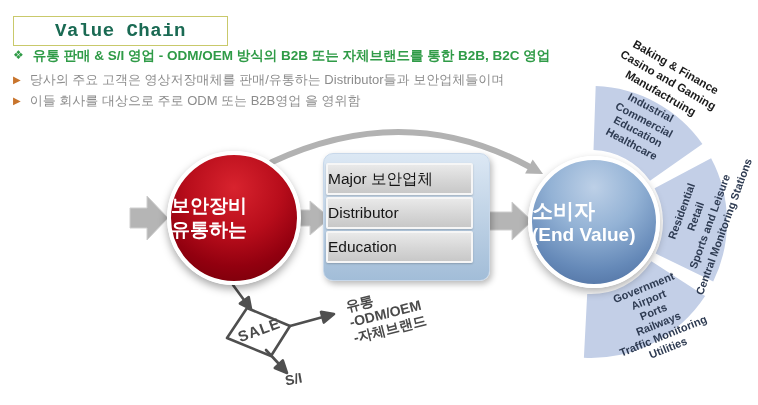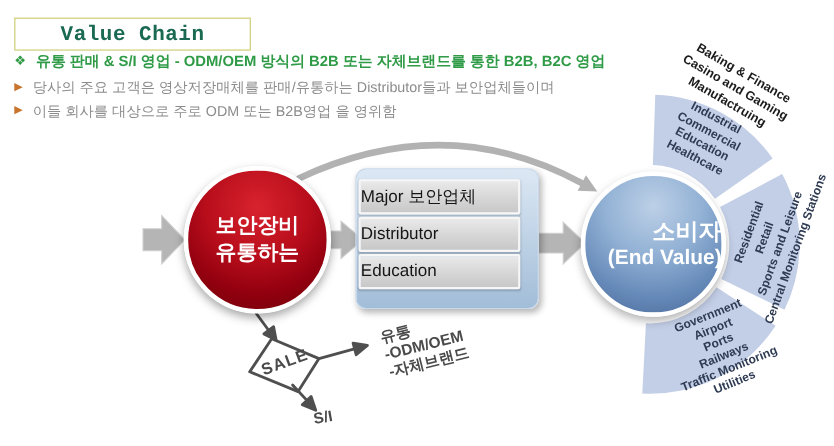--- a/index.html
+++ b/index.html
@@ -30,40 +30,40 @@
     background:linear-gradient(180deg,#e2edf7 0%,#c7daec 45%,#a9c4e0 100%);
     border:2px solid #8fabcd;box-shadow:2px 3px 5px rgba(0,0,0,.25);
     display:flex;align-items:center;justify-content:center;}
   .supplier-box span{font-size:17px;font-weight:700;color:#0d0d0d;}
 
   
   .maker-circle{left:167px;top:151px;width:134px;height:134px;border-radius:50%;
     border:4px solid #fff;box-sizing:border-box;
     background:radial-gradient(circle at 50% 26%,#d8232e 0%,#b80d1b 42%,#92000f 70%,#6e0008 100%);
     box-shadow:0 4px 9px rgba(0,0,0,.35);
-    display:flex;flex-direction:column;align-items:center;justify-content:center;}
+    display:flex;flex-direction:column;justify-content:center;}
   .maker-circle div{color:#fff;font-size:19px;font-weight:700;line-height:24px;}
 
   
   .channel-box{left:323px;top:153px;width:165px;height:126px;border-radius:10px;
     background:linear-gradient(180deg,#dce8f4 0%,#bcd0e4 55%,#a2bdd8 100%);
     border:1px solid #c8d8ea;box-shadow:2px 3px 6px rgba(0,0,0,.28);}
   .channel-row{position:absolute;left:2px;width:147px;height:32px;border-radius:2px;
     background:linear-gradient(180deg,#e9e9e9 0%,#d6d6d6 55%,#c8c8c8 100%);
     border:2px solid #f6f6f6;box-sizing:border-box;box-shadow:0 1px 2px rgba(0,0,0,.2);
     display:flex;align-items:center;justify-content:flex-start;}
   .row1{top:9px;} .row2{top:43px;} .row3{top:77px;}
   .channel-row span{font-size:15.5px;font-weight:500;color:#151515;}
 
   
   .consumer-circle{left:528px;top:156px;width:132px;height:132px;border-radius:50%;
     border:4px solid #fff;box-sizing:border-box;
     background:radial-gradient(circle at 50% 22%,#bdd0e7 0%,#93b2d5 38%,#6589b8 72%,#49699a 100%);
     box-shadow:0 4px 9px rgba(0,0,0,.30);
-    display:flex;flex-direction:column;align-items:flex-end;justify-content:center;}
+    display:flex;flex-direction:column;align-items:flex-start;justify-content:center;}
   .consumer-circle .cl1{color:#fff;font-size:21px;font-weight:700;line-height:25px;}
   .consumer-circle .cl2{color:#fff;font-size:19px;font-weight:700;line-height:24px;}
 
   
   .sale-label{left:229px;top:321px;width:60px;text-align:center;transform:rotate(-20deg);
     font-size:15px;font-weight:700;letter-spacing:1px;color:#4a4a4a;}
   .sale-right{left:344px;top:299px;transform:rotate(-14deg);transform-origin:left top;
     font-size:14px;font-weight:600;line-height:16px;color:#4a4a4a;white-space:nowrap;}
   .sale-down{left:285px;top:371px;transform:rotate(-10deg);
     font-size:14px;font-weight:700;color:#4a4a4a;}

